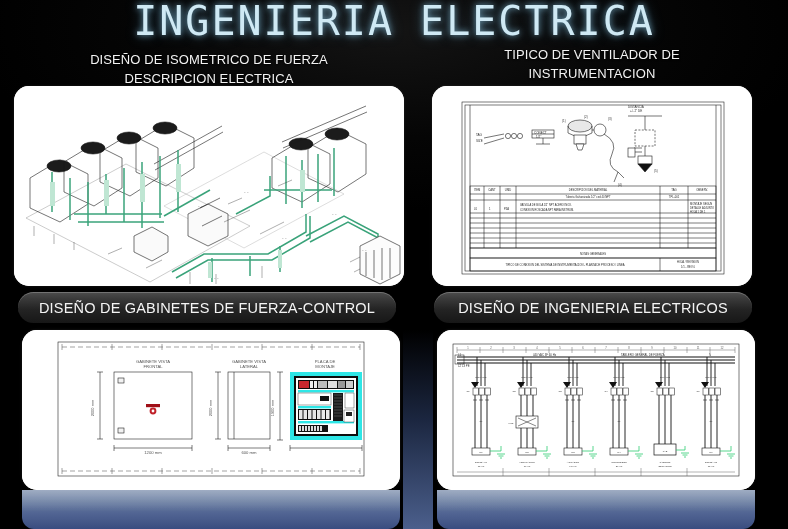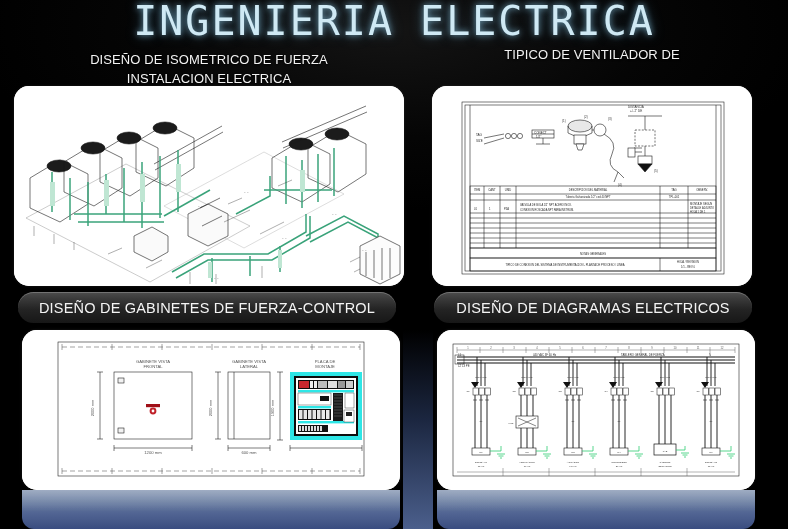--- a/index.html
+++ b/index.html
@@ -82,24 +82,25 @@
 </style>
 </head>
 <body>
 
 <div class="stage">
 
   <div class="main-title">INGENIERIA ELECTRICA</div>
 
   <div class="cap left">
     <span>DISEÑO DE ISOMETRICO DE FUERZA</span>
-    <span>INSTALACION ELECTRICA</span>
+    <span>DESCRIPCION ELECTRICA</span>
   </div>
   <div class="cap right">
     <span>TIPICO DE VENTILADOR DE</span>
+    <span>INSTRUMENTACION</span>
   </div>
 
   <div class="panel" id="panel-iso">
     <svg width="390" height="200" viewBox="0 0 390 200">
       <rect width="390" height="200" fill="#fff"></rect>
       <g class="ln">
 
         <path d="M12 132 L112 78 L236 140 L136 196 Z" stroke="#999" stroke-width=".5"></path>
         <path d="M150 120 L250 66 L330 108 L230 162 Z" stroke="#bbb" stroke-width=".5"></path>
 
@@ -296,21 +297,21 @@
         <text x="256" y="182">1/1 - REV 0</text>
       </g>
     </svg>
   </div>
 
   <div class="pill" id="pill-cab">
     <span>DISEÑO DE GABINETES DE FUERZA-CONTROL</span>
   </div>
 
   <div class="pill" id="pill-diag">
-    <span>DISEÑO DE DIAGRAMAS  ELECTRICOS</span>
+    <span>DISEÑO DE INGENIERIA  ELECTRICOS</span>
   </div>
 
   <div class="panel" id="panel-cab">
     <svg width="378" height="160" viewBox="0 0 378 160">
       <rect width="378" height="160" fill="#fff"></rect>
       <g class="tbl">
         <rect x="36" y="12" width="306" height="134"></rect>
       </g>
 
       <g stroke="#444" stroke-width=".5" stroke-dasharray="5 3">

